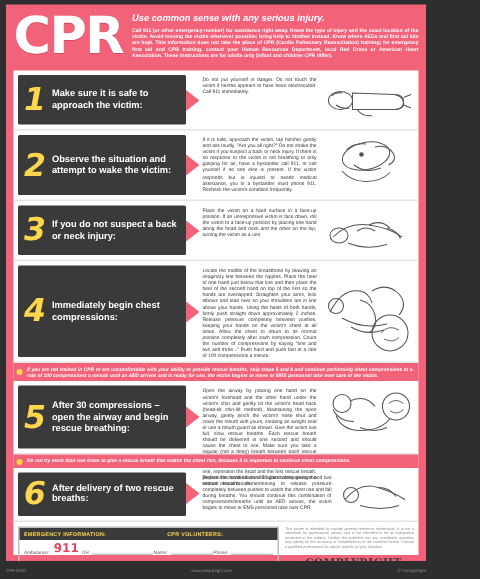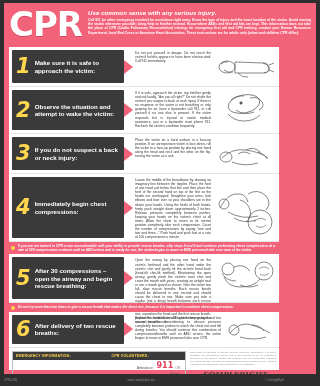--- a/index.html
+++ b/index.html
@@ -3,21 +3,21 @@
 <meta charset="utf-8">
 <style>
   html,body{margin:0;padding:0;}
   body{
     width:288px;height:386px;
     background:#2e2e2e;
     font-family:"Liberation Sans", sans-serif;
     overflow:hidden;
   }
   .poster{
-    position:absolute;left:4px;top:3px;width:312px;height:371px;
+    position:absolute;left:4px;top:3px;width:280px;height:371px;
     background:#f2637a;
     box-sizing:border-box;
   }
   
   .header{
     display:flex;align-items:flex-start;
     padding:4px 5px 3px 5px;
     height:42px;box-sizing:border-box;
   }
   .cpr-logo{
@@ -139,21 +139,21 @@
   .form-head{
     display:flex;background:#3a3a3a;
   }
   .form-head div{
     font-size:3.6px;font-weight:bold;color:#ffd64d;
     padding:2px 3px;letter-spacing:.2px;
   }
   .fh1{flex:0 0 52%;}
   .fh2{flex:1 1 auto;}
   .form-rows{padding:2px 3px 2px 3px;}
-  .frow{display:flex;align-items:flex-end;margin-bottom:2.5px;flex-direction:column;}
+  .frow{display:flex;align-items:flex-end;margin-bottom:2.5px;}
   .fcell{display:flex;align-items:flex-end;}
   .fc1{flex:0 0 52%;}
   .fc2{flex:0 0 24%;}
   .fc3{flex:1 1 auto;}
   .flabel{
     font-size:3.2px;color:#555;white-space:nowrap;padding-right:2px;
   }
   .fline{
     flex:1 1 auto;border-bottom:.5px solid #c9c9c9;height:5px;
   }

